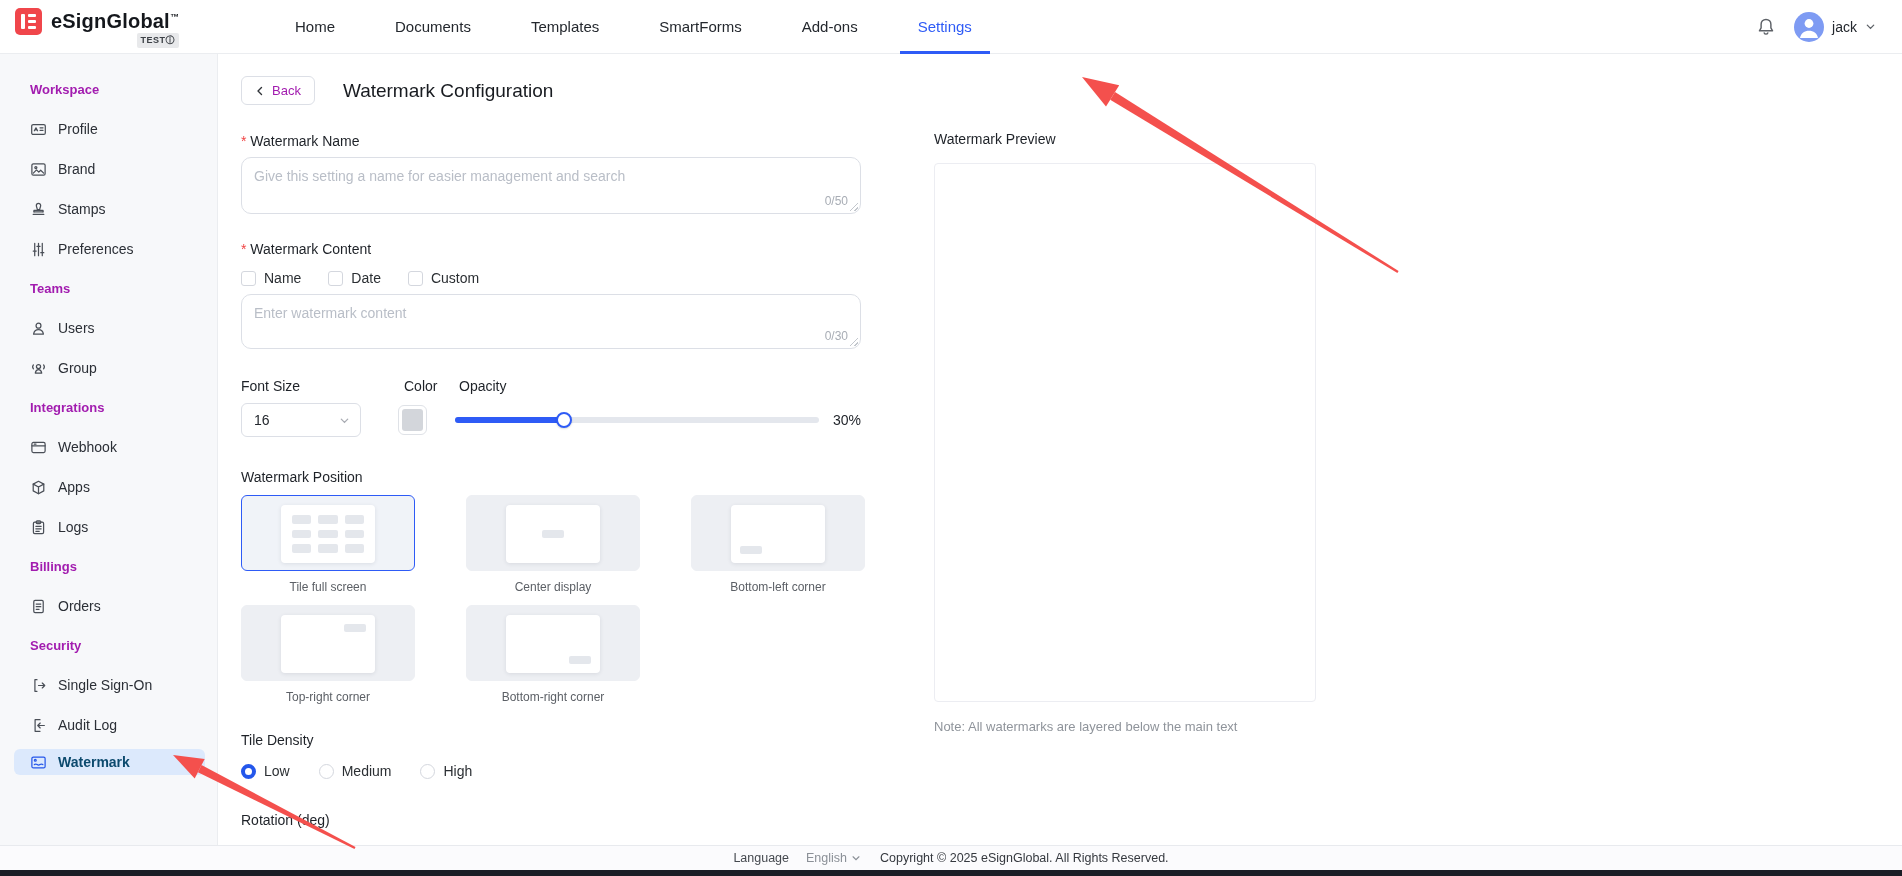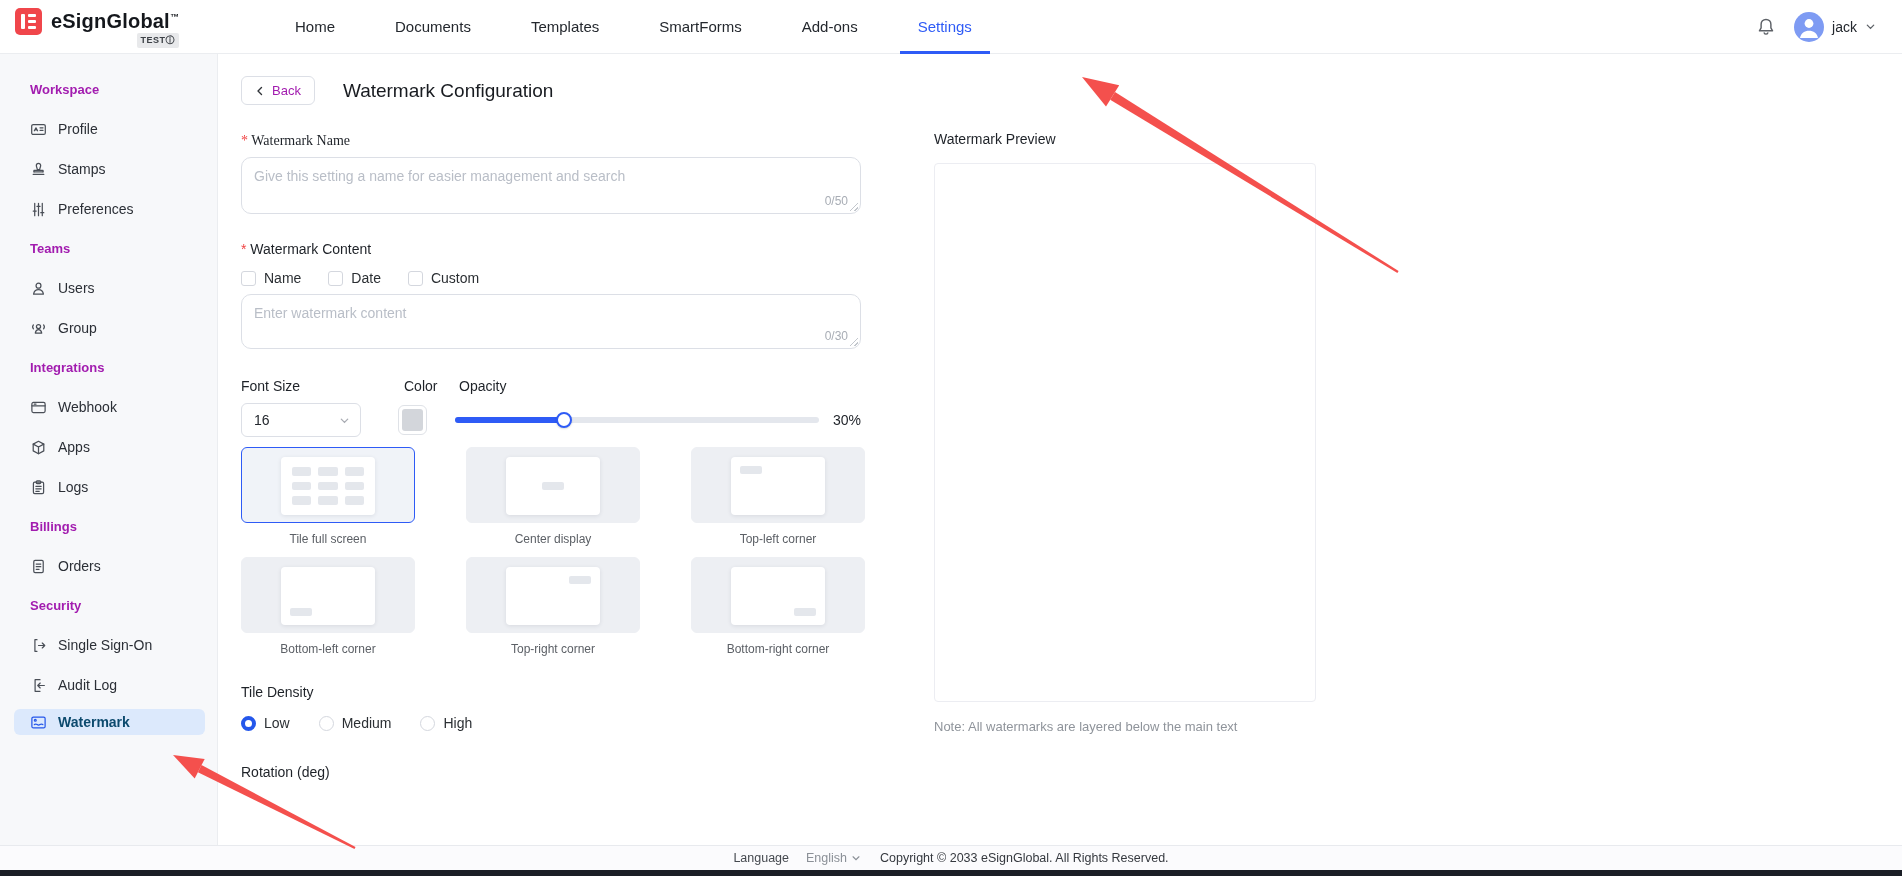--- a/index.html
+++ b/index.html
@@ -49,21 +49,21 @@
   
   .content{position:absolute;left:218px;top:54px;width:1684px;height:791px;background:#fff;overflow:hidden;}
   .form-col{position:absolute;left:23px;top:0;width:620px;}
   .back-row{margin-top:22px;display:flex;align-items:center;}
   .back-btn{display:inline-flex;align-items:center;gap:7px;height:29px;padding:0 13px;border:1px solid #dcdfe6;
     border-radius:6px;background:#fff;font-size:13px;color:#a21caf;cursor:pointer;}
   .page-title{margin-left:28px;font-size:19px;font-weight:500;color:#181b20;}
 
   .field-label{font-size:14px;color:#1e2228;}
   .req::before{content:"* ";color:#f04343;}
-  .lbl-name{margin-top:28px;font-family:Liberation Serif, serif;}
+  .lbl-name{margin-top:28px;}
   .ta-wrap{position:relative;margin-top:8px;width:620px;border:1px solid #dcdfe6;border-radius:10px;background:#fff;}
   .ta-wrap.h57{height:57px;} .ta-wrap.h55{height:55px;}
   .ta{width:100%;height:100%;border:none;outline:none;resize:none;background:transparent;
     font-family:"Liberation Sans",sans-serif;font-size:14px;color:#303338;padding:10px 12px;}
   .ta::placeholder{color:#b9bec7;}
   .counter{position:absolute;right:12px;bottom:5px;font-size:12px;color:#a8adb5;}
   .resize-grip{position:absolute;right:2px;bottom:2px;width:9px;height:9px;
     background:repeating-linear-gradient(-45deg,transparent 0 2px,#c3c7cd 2px 3px);
     clip-path:polygon(100% 0,100% 100%,0 100%);}
   .lbl-content{margin-top:27px;}
@@ -181,20 +181,28 @@
   <div class="side-item">
     <svg width="17" height="17" viewBox="0 0 18 18" fill="none" stroke="currentColor" stroke-width="1.3" stroke-linecap="round" stroke-linejoin="round">
         <rect x="1.8" y="3.8" width="14.4" height="10.4" rx="1.6"></rect>
         <path d="M4.6 10.4l1.7-3.2 1.7 3.2M5.2 9.3h2.2"></path>
         <path d="M10.6 7.2h3.2M10.6 9.9h3.2"></path>
       </svg>
     <span>Profile</span>
   </div>
   <div class="side-item">
     <svg width="17" height="17" viewBox="0 0 18 18" fill="none" stroke="currentColor" stroke-width="1.3" stroke-linecap="round" stroke-linejoin="round">
+        <rect x="2" y="3" width="14" height="12" rx="1.6"></rect>
+        <circle cx="6.2" cy="7" r="1.1"></circle>
+        <path d="M3.5 12.8l3.4-3.4 2.4 2.4 2-2 3.2 3"></path>
+      </svg>
+    <span>Brand</span>
+  </div>
+  <div class="side-item">
+    <svg width="17" height="17" viewBox="0 0 18 18" fill="none" stroke="currentColor" stroke-width="1.3" stroke-linecap="round" stroke-linejoin="round">
         <path d="M6.7 4.8a2.3 2.3 0 0 1 4.6 0c0 1.6-1 2.6-1 4.2h-2.6c0-1.6-1-2.6-1-4.2z"></path>
         <path d="M4.2 11.5h9.6M3.4 14.2h11.2"></path>
         <path d="M4.2 11.5V9.9h9.6v1.6"></path>
       </svg>
     <span>Stamps</span>
   </div>
   <div class="side-item">
     <svg width="17" height="17" viewBox="0 0 18 18" fill="none" stroke="currentColor" stroke-width="1.3" stroke-linecap="round">
         <path d="M5 2.5v13M9 2.5v13M13 2.5v13"></path>
         <path d="M3.4 10.6h3.2M7.4 5.8h3.2M11.4 12.4h3.2"></path>
@@ -336,20 +344,21 @@
       <div class="slider-zone">
         <div class="slider">
           <div class="slider-track"></div>
           <div class="slider-fill" style="width: 30%;"></div>
           <div class="slider-handle" style="left: 30%;"></div>
         </div>
         <span class="slider-val">30%</span>
       </div>
     </div>
 
+    <div class="field-label lbl-pos">Watermark Position</div>
     <div class="tiles">
       <div class="tile-card selected">
         <div class="tile-thumb">
             <div class="tile-page">
               <div class="grid9">
                 <i></i>
                 <i></i>
                 <i></i>
                 <i></i>
                 <i></i>
@@ -362,28 +371,20 @@
           </div>
         <div class="tile-label">Tile full screen</div>
       </div>
       <div class="tile-card">
         <div class="tile-thumb">
             <div class="tile-page">
               <span class="dash c"></span>
             </div>
           </div>
         <div class="tile-label">Center display</div>
-      </div>
-      <div class="tile-card">
-        <div class="tile-thumb">
-            <div class="tile-page">
-              <span class="dash tl"></span>
-            </div>
-          </div>
-        <div class="tile-label">Top-left corner</div>
       </div>
       <div class="tile-card">
         <div class="tile-thumb">
             <div class="tile-page">
               <span class="dash bl"></span>
             </div>
           </div>
         <div class="tile-label">Bottom-left corner</div>
       </div>
       <div class="tile-card">
@@ -433,21 +434,21 @@
 <div class="footer">
   <span class="foot-lang">
     <span>Language</span>
     <span class="lang-select">
       <span>English</span>
       <svg width="10" height="10" viewBox="0 0 12 12" fill="none" stroke="#8b9097" stroke-width="1.4" stroke-linecap="round">
           <path d="M2.5 4.5L6 8l3.5-3.5"></path>
         </svg>
     </span>
   </span>
-  <span class="copyright">Copyright © 2033 eSignGlobal. All Rights Reserved.</span>
+  <span class="copyright">Copyright © 2025 eSignGlobal. All Rights Reserved.</span>
 </div>
 <div class="bottom-strip"></div>
 
 <svg class="arrows" viewBox="0 0 1902 876">
   <g fill="#f4504d">
     <polygon points="1082,77 1119.2,85.3 1106.0,106.5"></polygon>
     <polygon points="1115.0,92.1 1398.6,271.0 1397.4,273.0 1110.2,99.7"></polygon>
   </g>
   <g fill="#f4504d">
     <polygon points="173,755 204.7,758.9 194.7,778.4"></polygon>

